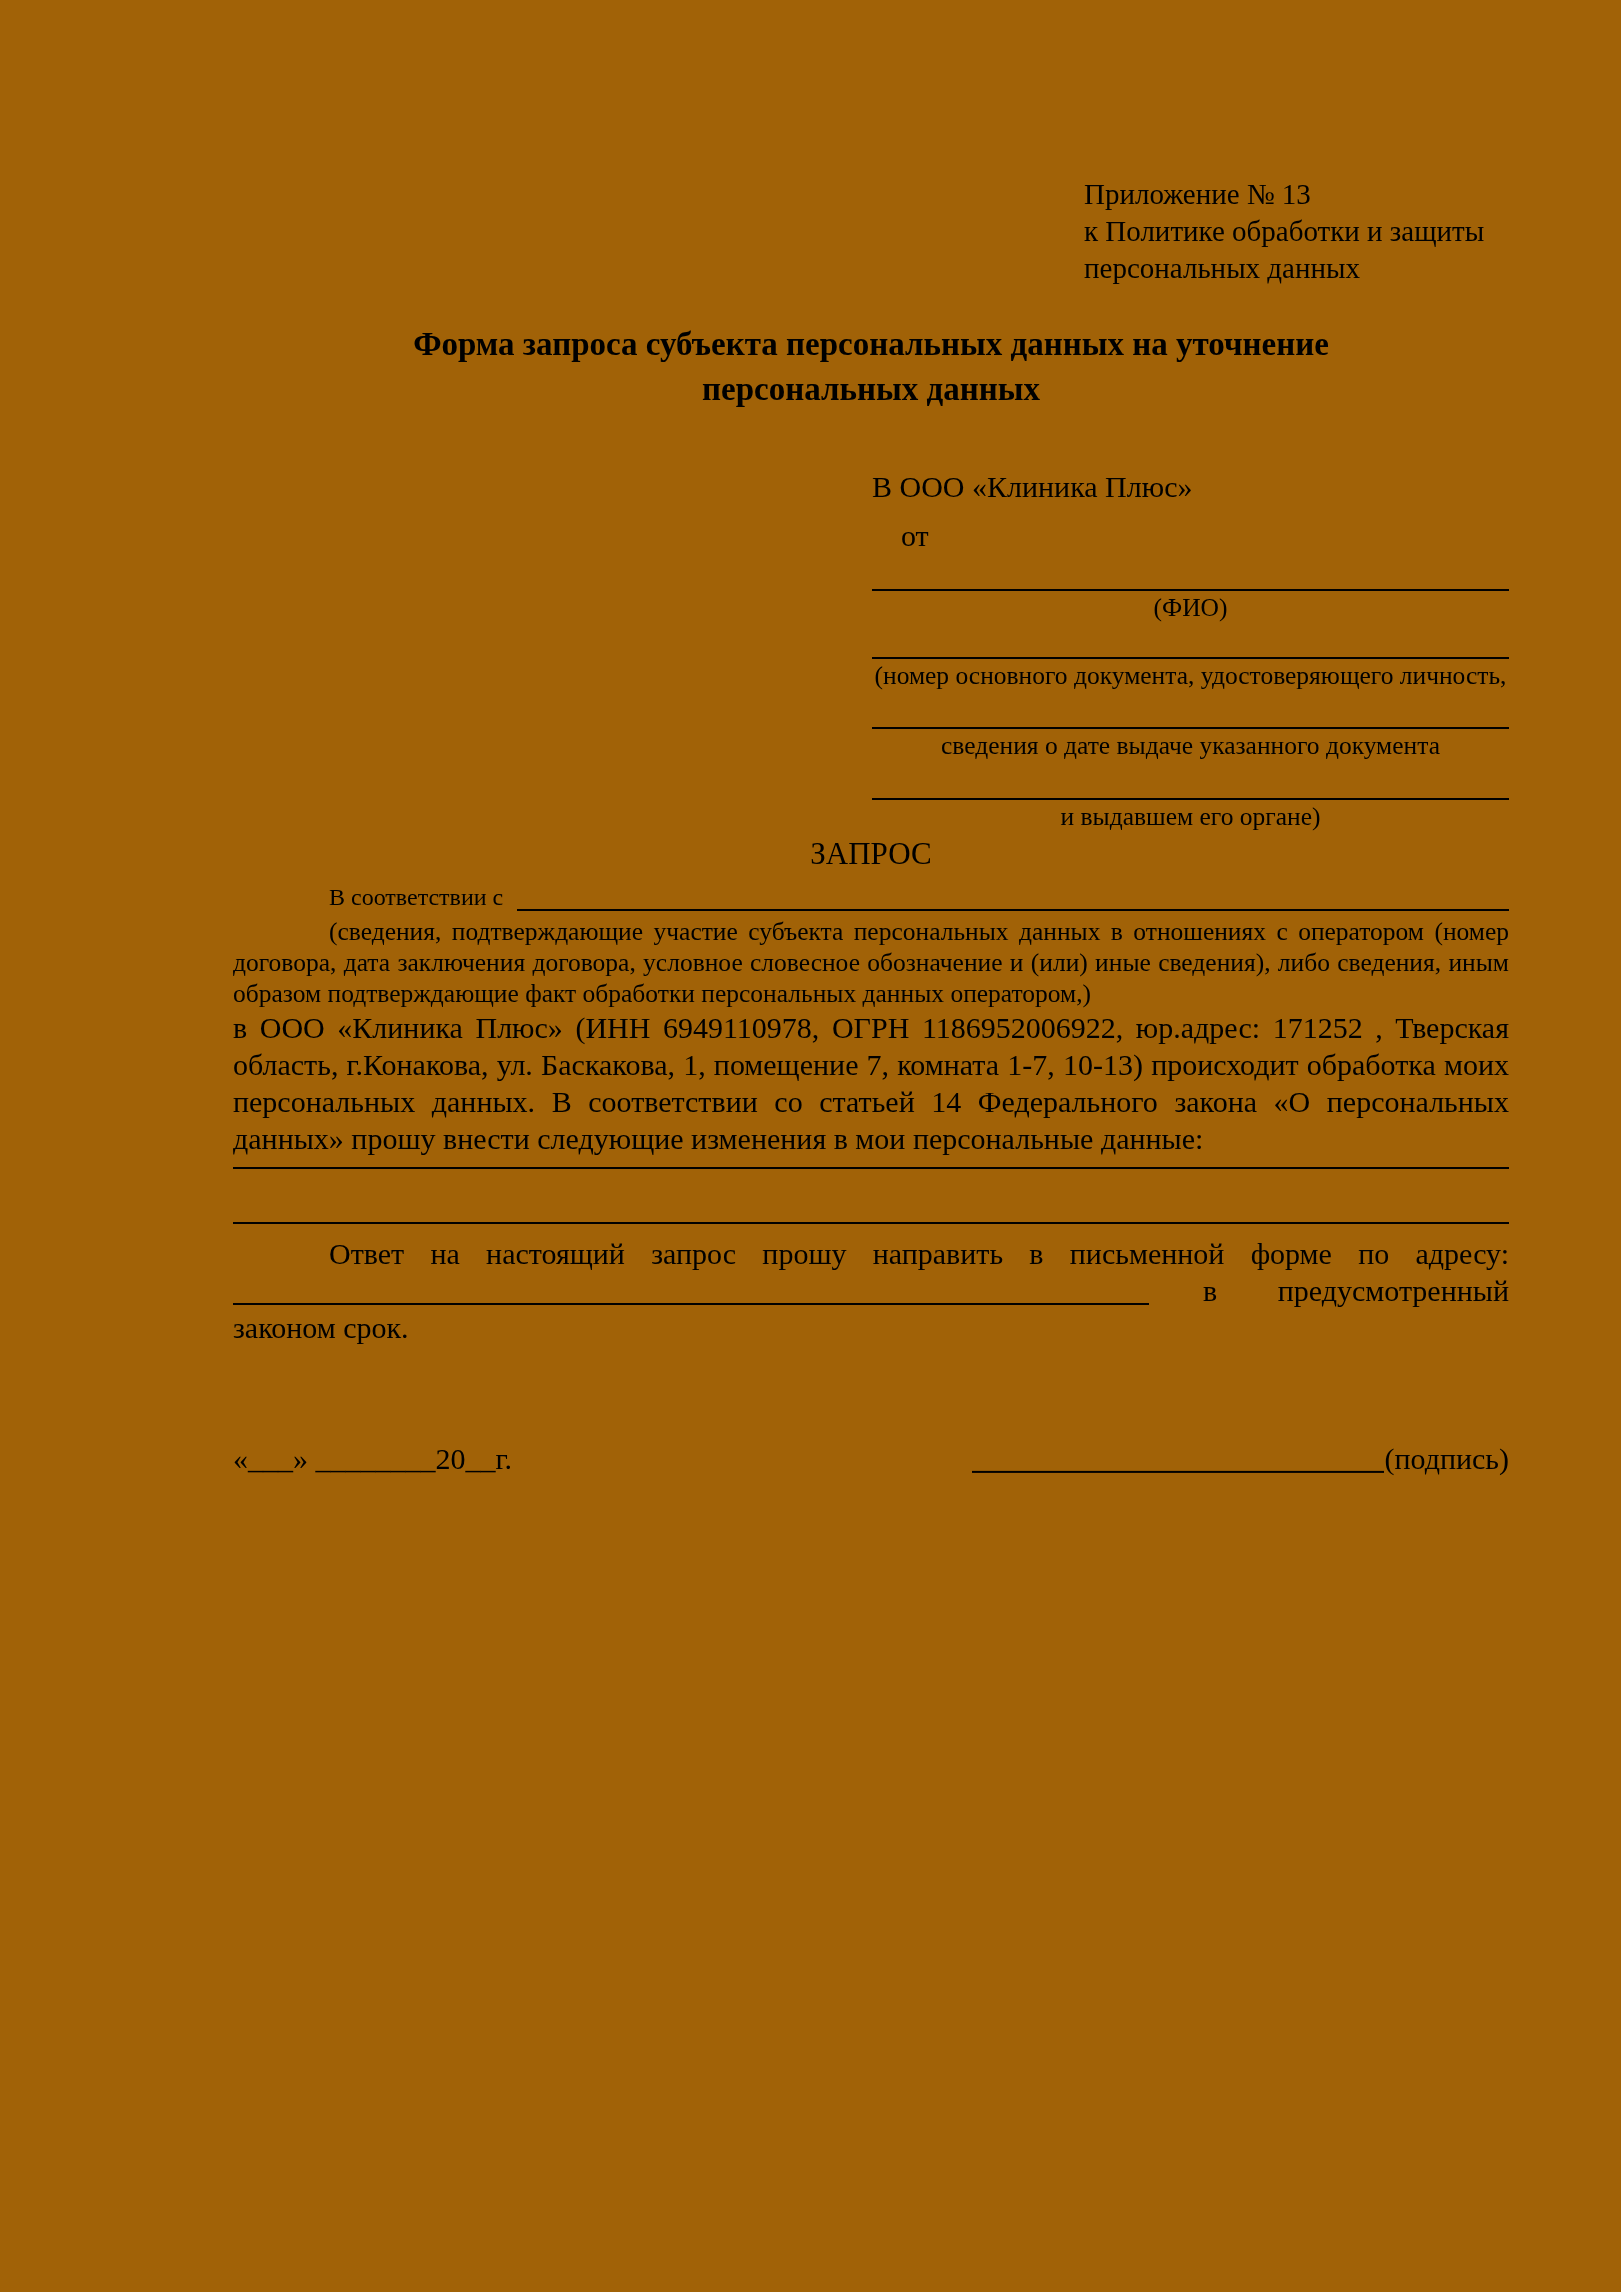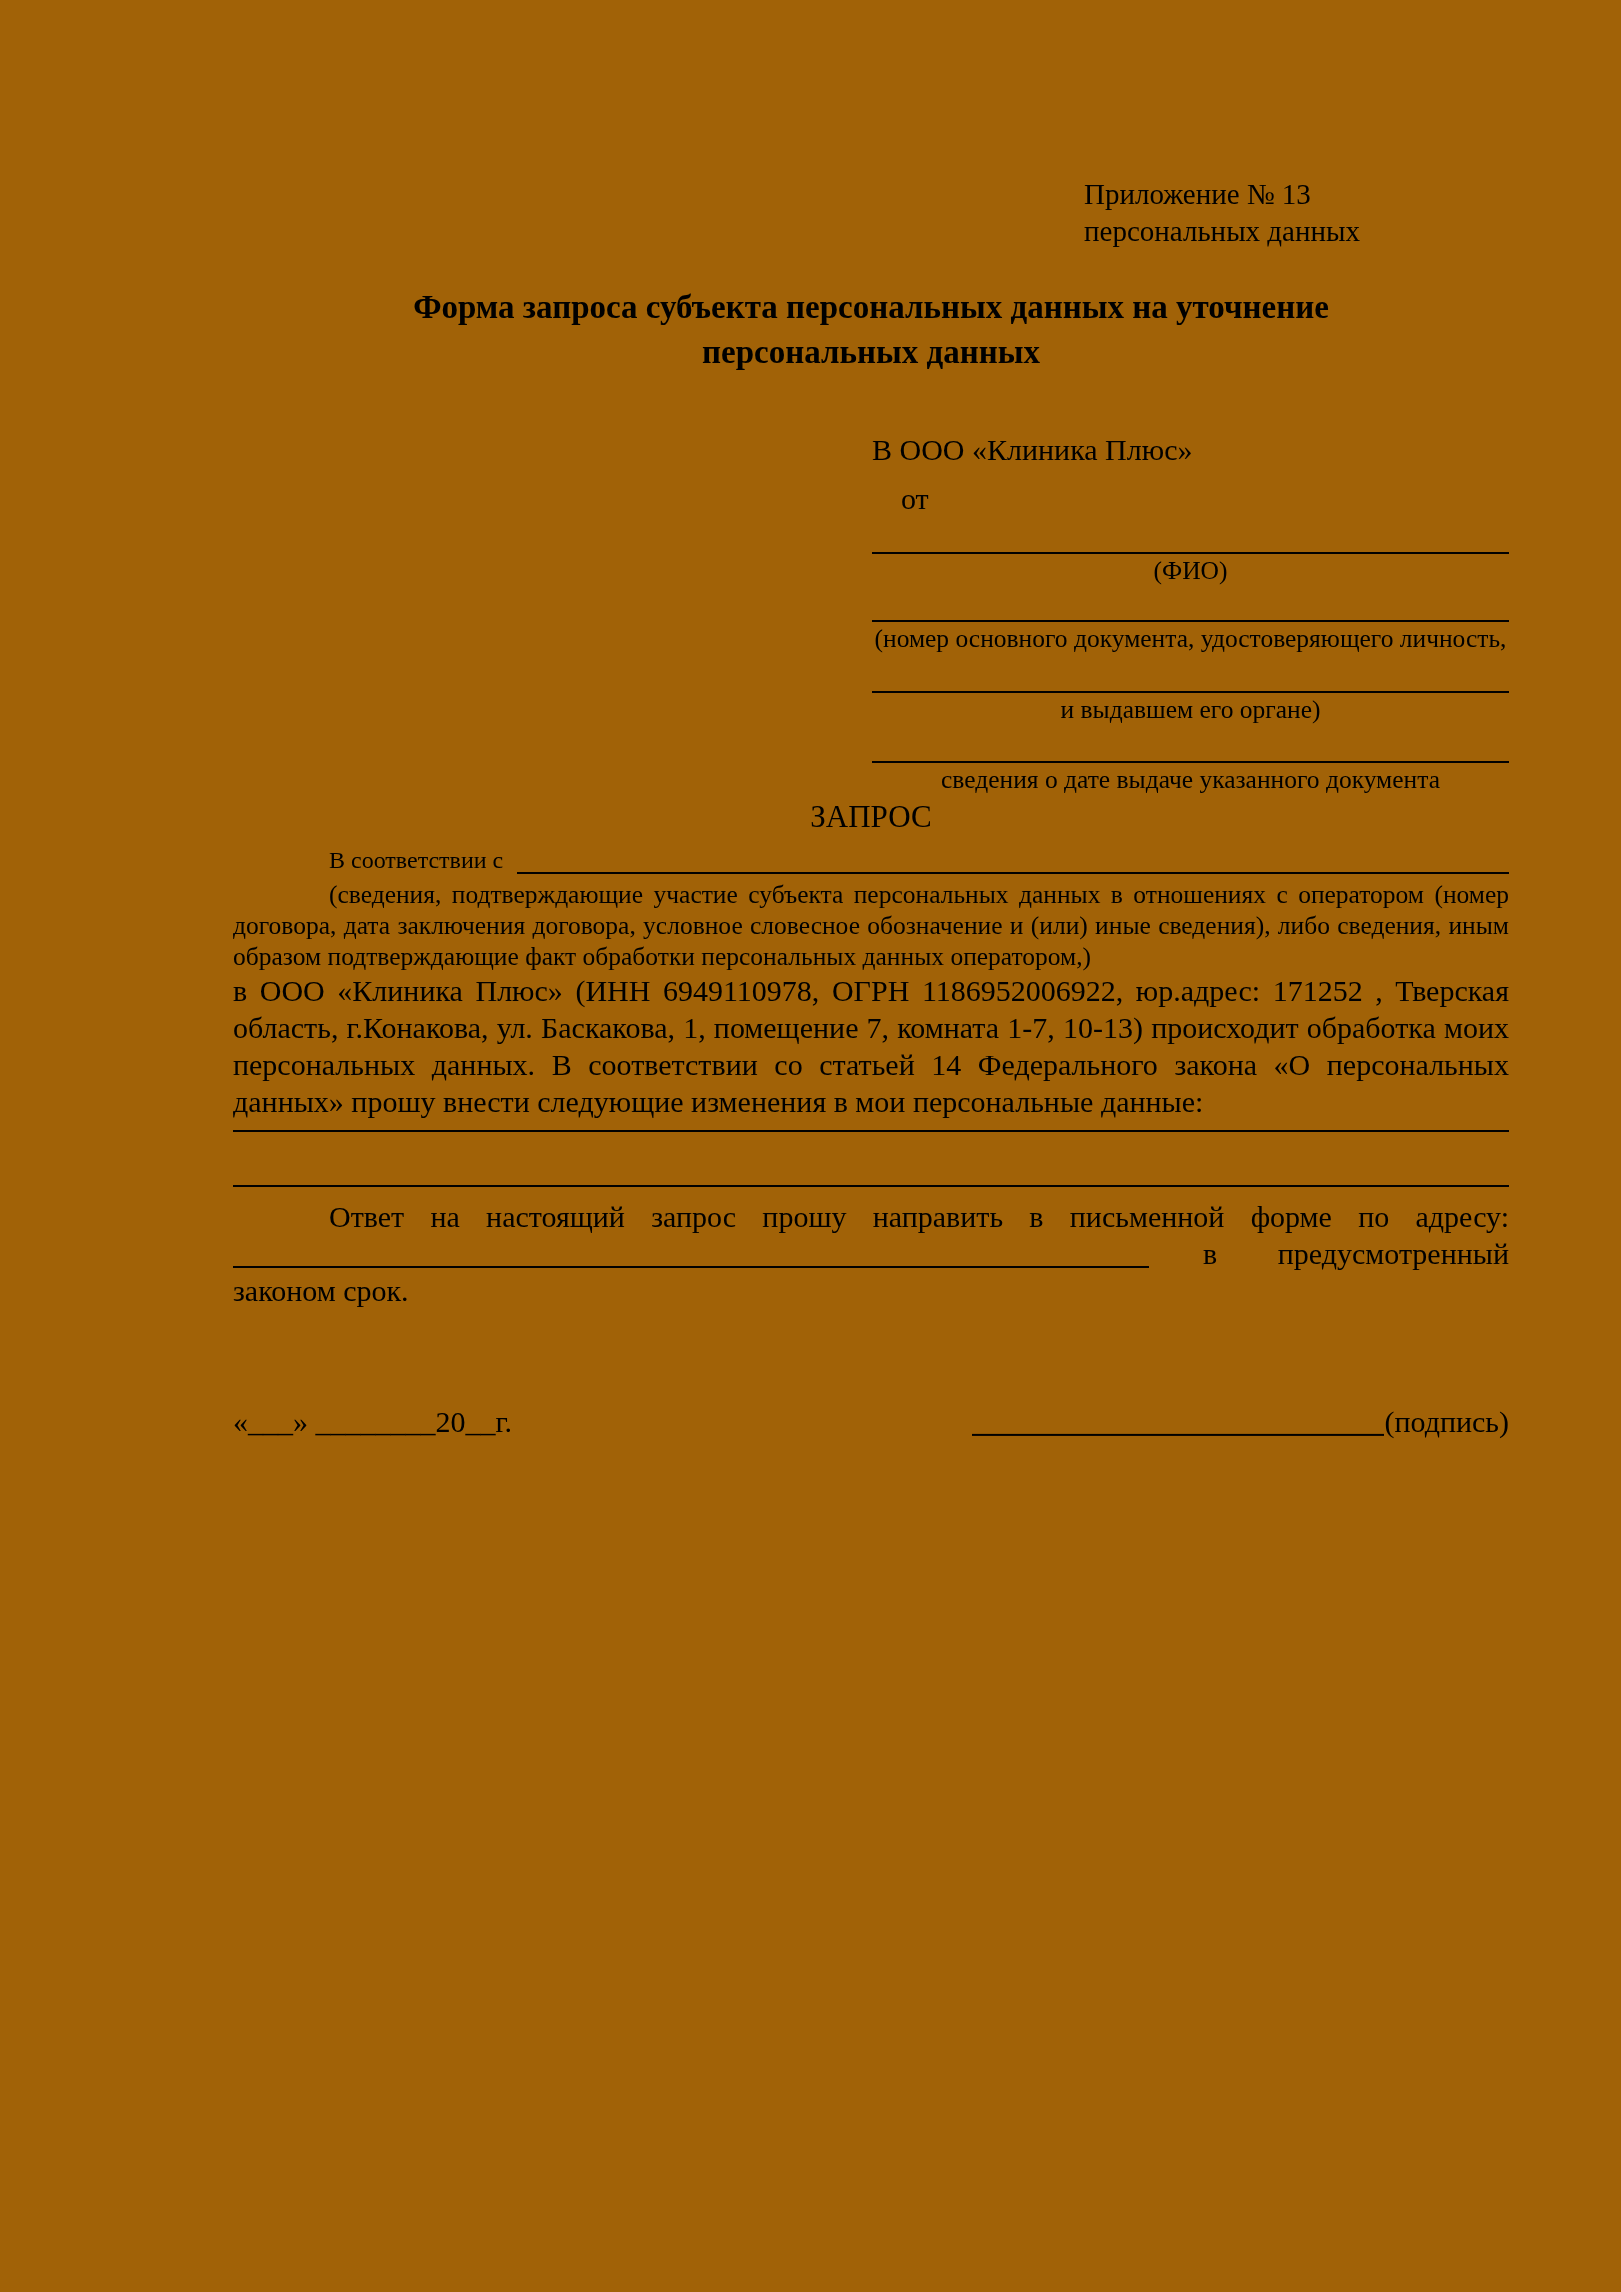--- a/index.html
+++ b/index.html
@@ -145,20 +145,21 @@
     transform: translateY(3.9px);
   }
 </style>
 </head>
 <body>
 
 <div class="page">
 
   <div class="annex">
     <div>Приложение № 13</div>
+    <div>к Политике обработки и защиты</div>
     <div>персональных данных</div>
   </div>
 
   <div class="title">
     <div>Форма запроса субъекта персональных данных на уточнение</div>
     <div>персональных данных</div>
   </div>
 
   <div class="addressee">
     <div>В ООО «Клиника Плюс»</div>
@@ -166,26 +167,26 @@
 
     <div>
       <div class="field-line fl-1"></div>
       <div class="field-caption">(ФИО)</div>
     </div>
     <div>
       <div class="field-line fl-2"></div>
       <div class="field-caption">(номер основного документа, удостоверяющего личность,</div>
     </div>
     <div>
+      <div class="field-line fl-3"></div>
+      <div class="field-caption">сведения о дате выдаче указанного документа</div>
+    </div>
+    <div>
       <div class="field-line fl-4"></div>
       <div class="field-caption">и выдавшем его органе)</div>
-    </div>
-    <div>
-      <div class="field-line fl-3"></div>
-      <div class="field-caption">сведения о дате выдаче указанного документа</div>
     </div>
   </div>
 
   <div class="zapros">ЗАПРОС</div>
 
   <div class="lead">
     <span>В соответствии с</span>
     <span class="lead-uline"></span>
   </div>
 

